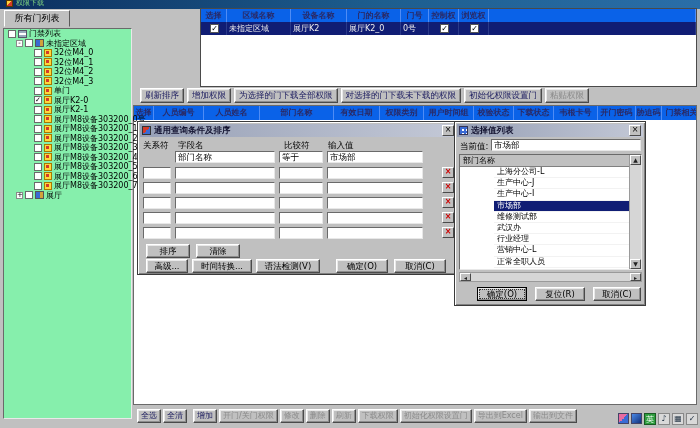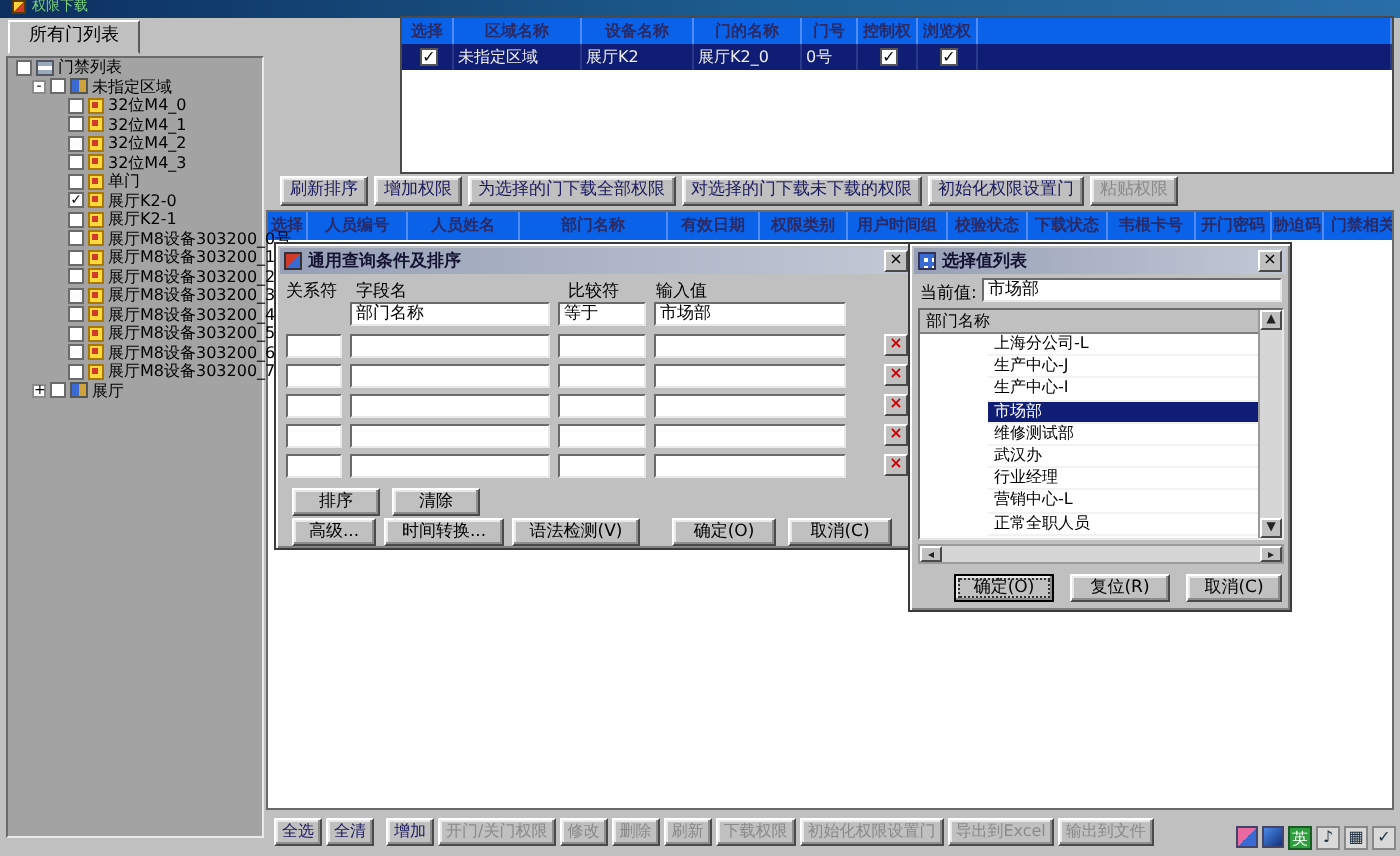--- a/index.html
+++ b/index.html
@@ -9,21 +9,21 @@
   
   .titlebar{position:absolute;left:0;top:0;width:700px;height:9px;
     background:linear-gradient(90deg,#0c2f5f,#1d5e8f 55%,#2a6ea8);display:flex;gap:3px;padding-left:6px;box-sizing:border-box;}
   .appicon{width:7px;height:7px;background:linear-gradient(135deg,#ffd23d 50%,#d23a2a 50%);border:1px solid #5a3a00;box-sizing:border-box;}
   .wtitle{color:#7fd37f;font-size:7px;line-height:7px;white-space:nowrap;}
   
   .tab{position:absolute;left:4px;top:10px;width:66px;height:17px;background:#c0c0c0;
     border:1px solid;border-color:#ffffff #5a5a5a #c0c0c0 #ffffff;box-sizing:border-box;
     text-align:center;line-height:15px;font-size:9px;}
   
-  .tree{position:absolute;left:3px;top:28px;width:129px;height:391px;background:#a3a3a3;
+  .tree{position:absolute;left:3px;top:28px;width:129px;height:391px;background:#86efac;
     border:1px solid;border-color:#6a6a6a #e9e9e9 #e9e9e9 #6a6a6a;box-sizing:border-box;z-index:2;}
   .trow{height:9.5px;display:flex;align-items:center;gap:2px;white-space:nowrap;font-size:8px;line-height:9px;}
   .exp{width:7px;height:7px;background:#fff;border:1px solid #8a8a8a;box-sizing:border-box;
     font-size:7px;line-height:5px;text-align:center;color:#000;flex:0 0 auto;}
   .cb{width:8px;height:8px;background:#fff;border:1px solid #6a6a6a;box-sizing:border-box;
     font-size:7px;line-height:6px;text-align:center;flex:0 0 auto;color:#000;}
   .ico-door{width:8px;height:8px;background:#ffd83d;border:1px solid #a87800;box-sizing:border-box;flex:0 0 auto;
     position:relative;}
   .ico-door:after{content:"";position:absolute;left:1px;top:1px;width:3px;height:3px;background:#d23a2a;}
   .ico-group{width:9px;height:8px;flex:0 0 auto;

